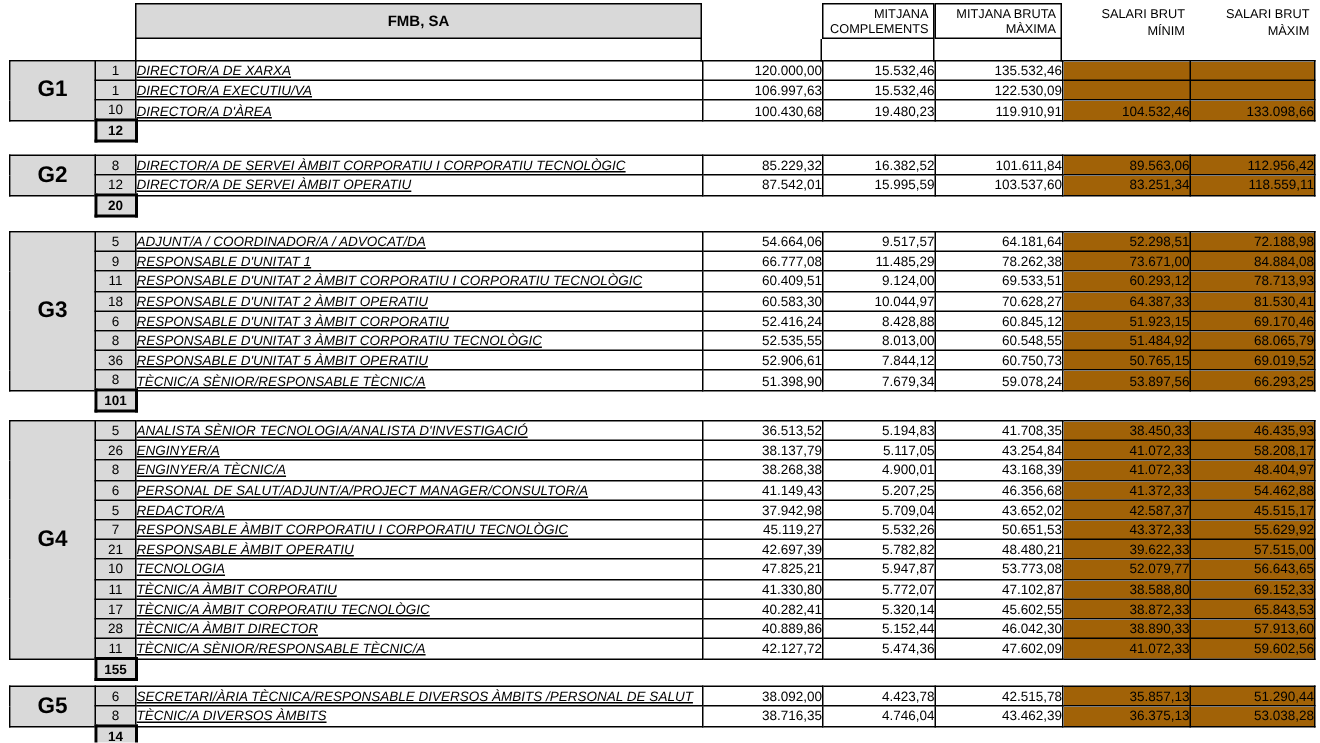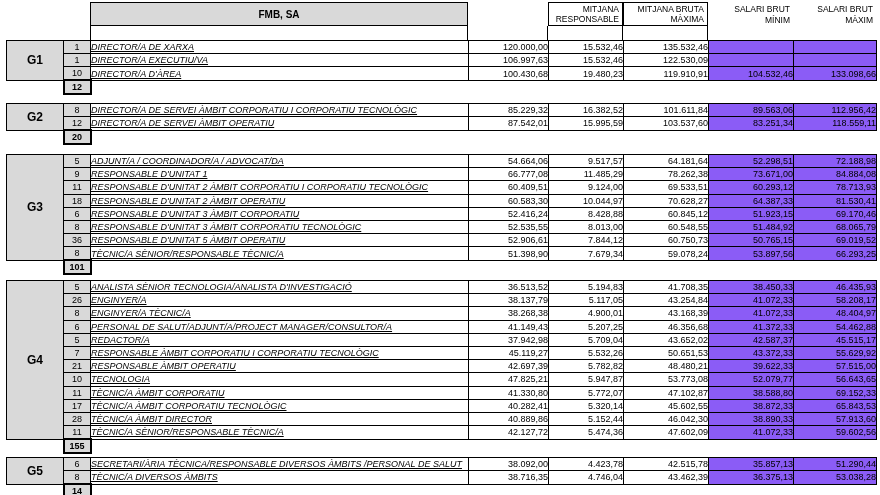--- a/index.html
+++ b/index.html
@@ -32,40 +32,40 @@
 
   
   table.grp{
     position:absolute;left:6px;border-collapse:collapse;table-layout:fixed;
     font-size:9px;
   }
   table.grp td{
     padding:0;height:13.2px;box-sizing:border-box;overflow:hidden;
     white-space:nowrap;line-height:12px;vertical-align:middle;
   }
-  td.glabel{border:1.5px solid #000;background:#d9d9d9;text-align:center;font-weight:bold;font-size:12px;}
+  td.glabel{border:1.5px solid #000;background:#d9d9d9;text-align:center;font-weight:bold;font-size:15px;}
   td.cnt{border:1px solid #000;background:#d9d9d9;text-align:center;}
   td.ttl{border:1px solid #000;font-style:italic;padding-left:3px;text-decoration:underline;}
   td.val{border:1px solid #000;text-align:right;padding-right:3px;}
-  td.val.gray{background:#8b5cf6;margin-top:21px;}
+  td.val.gray{background:#a16207;margin-top:21px;}
   td.tot{border:2px solid #000;background:#d9d9d9;font-weight:bold;text-align:center;}
   td.nob{border:none;background:transparent;}
 </style>
 </head>
 <body>
 
 <div class="sheet">
 
   <div class="hdr-company">
     <span>FMB, SA</span>
   </div>
 
   <div class="hdr-col hc2 bordered">
     <span>MITJANA</span>
-    <span>RESPONSABLE</span>
+    <span>COMPLEMENTS</span>
   </div>
   <div class="hdr-col hc3 bordered">
     <span>MITJANA BRUTA</span>
     <span>MÀXIMA</span>
   </div>
   <div class="hdr-col hc4">
     <span>SALARI BRUT</span>
     <span>MÍNIM</span>
   </div>
   <div class="hdr-col hc5">

